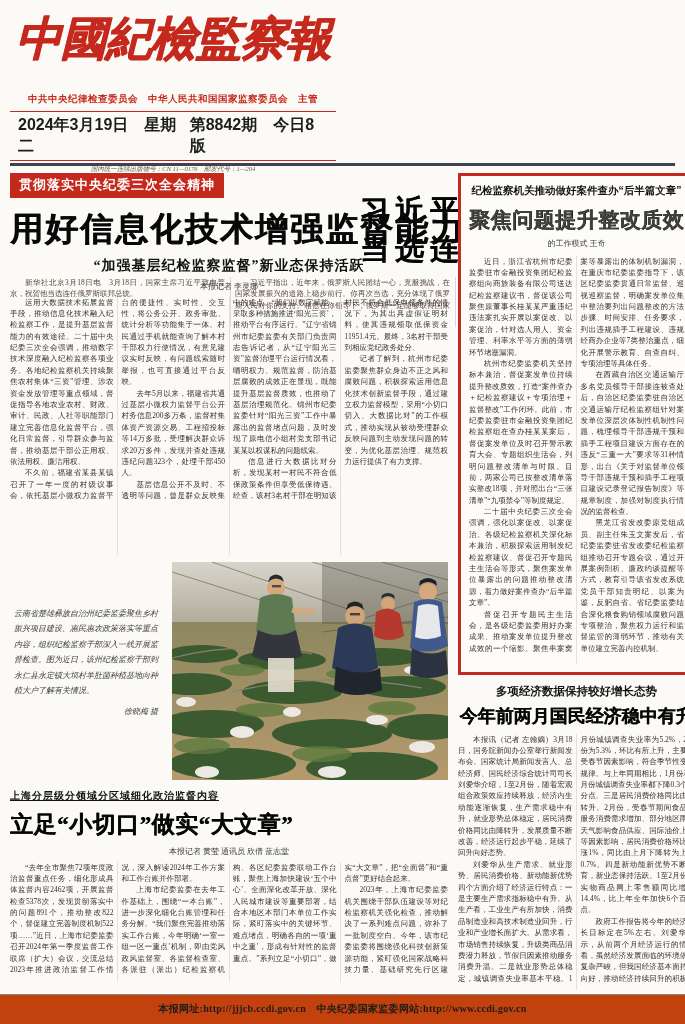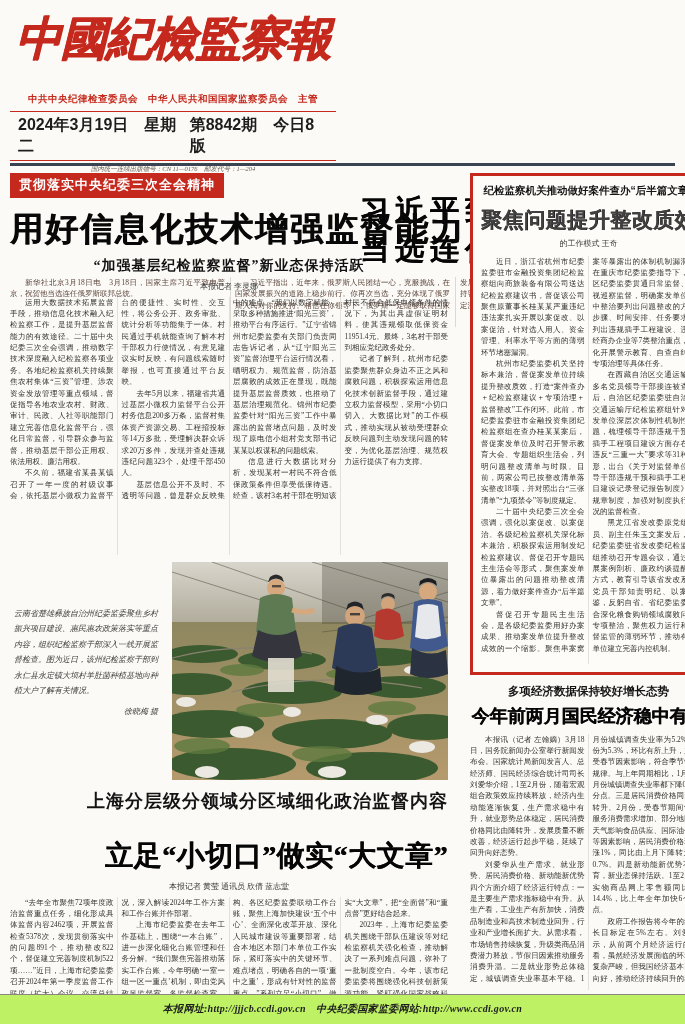--- a/index.html
+++ b/index.html
@@ -29,21 +29,21 @@
   .ts-h { font-size:29px; font-weight:bold; color:#050505; text-align:right;
     letter-spacing:6px; line-height:1.34; white-space:nowrap; text-shadow:0.6px 0 #050505; }
   .ts-cols {
     margin-top:8px; height:50px; overflow:hidden;
     column-count:3; column-gap:10px; column-rule:1px solid #ddd8d0;
     font-size:7.5px; line-height:1.55; color:#5a423a; text-align:justify;
   }
   p.bp { text-indent:2em; margin:0; }
   .rule { height:2.5px; background:#3a4350; margin-top:5px; }
   
-  .grid { display:flex; gap:22px; margin-top:7px; }
+  .grid { display:flex; gap:10px; margin-top:7px; }
   .lcol { width:438px; flex:none; }
   .rcol { flex:1; }
   
   .badge { display:inline-block; background:#c5281c; color:#fff; font-size:13px;
     font-weight:bold; padding:3px 9px 4px; font-family:"Liberation Sans", sans-serif; letter-spacing:1px; }
   .lead-h { font-size:33px; font-weight:bold; text-align:center; letter-spacing:2px;
     color:#080808; margin:9px 0 5px; font-family:"Liberation Sans", sans-serif;
     white-space:nowrap; text-shadow:0.7px 0 #080808; }
   .lead-sub { text-align:center; font-size:14px; font-weight:bold; letter-spacing:1px; color:#111; }
   .byline { text-align:center; font-size:8px; color:#3a3a3a; margin:6px 0 5px; }
@@ -51,43 +51,43 @@
     font-size:7.5px; line-height:1.52; text-align:justify; color:#33302d; }
   .lead-body { column-count:4; height:258px; }
   
   .photo-row { display:flex; margin-top:7px; }
   .photo-caption { width:162px; flex:none; padding:44px 14px 0 4px; font-style:italic;
     font-size:8px; line-height:1.95; color:#3d3d3d; text-align:justify; }
   .credit { text-align:right; margin-top:5px; text-indent:0; }
   .photo-wrap { width:276px; height:218px; flex:none; overflow:hidden; background:#b3a98f; }
   
   .sh { margin-top:9px; }
-  .sh-kicker { text-align:right; font-size:18px; font-weight:bold;
-    font-family:"Liberation Sans", sans-serif; letter-spacing:1px; color:#141414; }
-  .sh-h { text-align:right; font-size:28px; font-weight:bold; letter-spacing:0.5px;
-    color:#060606; margin:24px 0 2px; text-shadow:0.5px 0 #060606; white-space:nowrap; }
+  .sh-kicker { text-align:left; font-size:10px; font-weight:bold;
+    font-family:"Liberation Sans", sans-serif; letter-spacing:1px; color:#141414;text-decoration:underline; }
+  .sh-h { text-align:left; font-size:23px; font-weight:bold; letter-spacing:0.5px;
+    color:#060606; margin:6px 0 2px; text-shadow:0.5px 0 #060606; white-space:nowrap; }
   .sh-body { column-count:4; height:120px; }
   
   .red-box { border:3px solid #c5281c; background:#fdfcf8; padding:8px 8px 6px; height:502px; }
   .box-kicker { text-align:center; font-size:10.5px; font-weight:bold; color:#141414;
     font-family:"Liberation Sans", sans-serif; white-space:nowrap; }
   .box-h { text-align:center; font-size:21px; font-weight:bold; letter-spacing:0.5px;
     color:#404040; margin:8px 0 4px; text-shadow:0.5px 0 #060606; white-space:nowrap; }
   .box-byline { text-align:center; font-size:8px; color:#3a3a3a; margin-bottom:7px; }
   .box-body { column-count:2; height:408px; }
   
   .econ { margin-top:9px; }
   .econ-kicker { text-align:center; font-size:11.5px; font-weight:bold; color:#141414;
     font-family:"Liberation Sans", sans-serif; white-space:nowrap; }
   .econ-h { text-align:center; font-size:18px; font-weight:bold; color:#060606;
     margin:5px 0 6px; text-shadow:0.5px 0 #060606; white-space:nowrap; }
   .econ-body { column-count:2; height:256px; }
   
   .footer { position:absolute; left:0; right:0; bottom:0; height:30px;
-    border-top:1px solid #8a867e; background:#bef264; text-align:center; padding-top:7px;font-style:italic; }
+    border-top:1px solid #8a867e; background:#c2410c; text-align:center; padding-top:7px; }
   .footer-urls { font-size:10px; font-weight:bold; color:#1d1d1d; letter-spacing:0.3px; }
 </style>
 </head>
 <body>
 
 <div class="page">
 
   <header class="hdr">
     <div class="m-left">
       <div class="brand">中國紀檢監察報</div>

